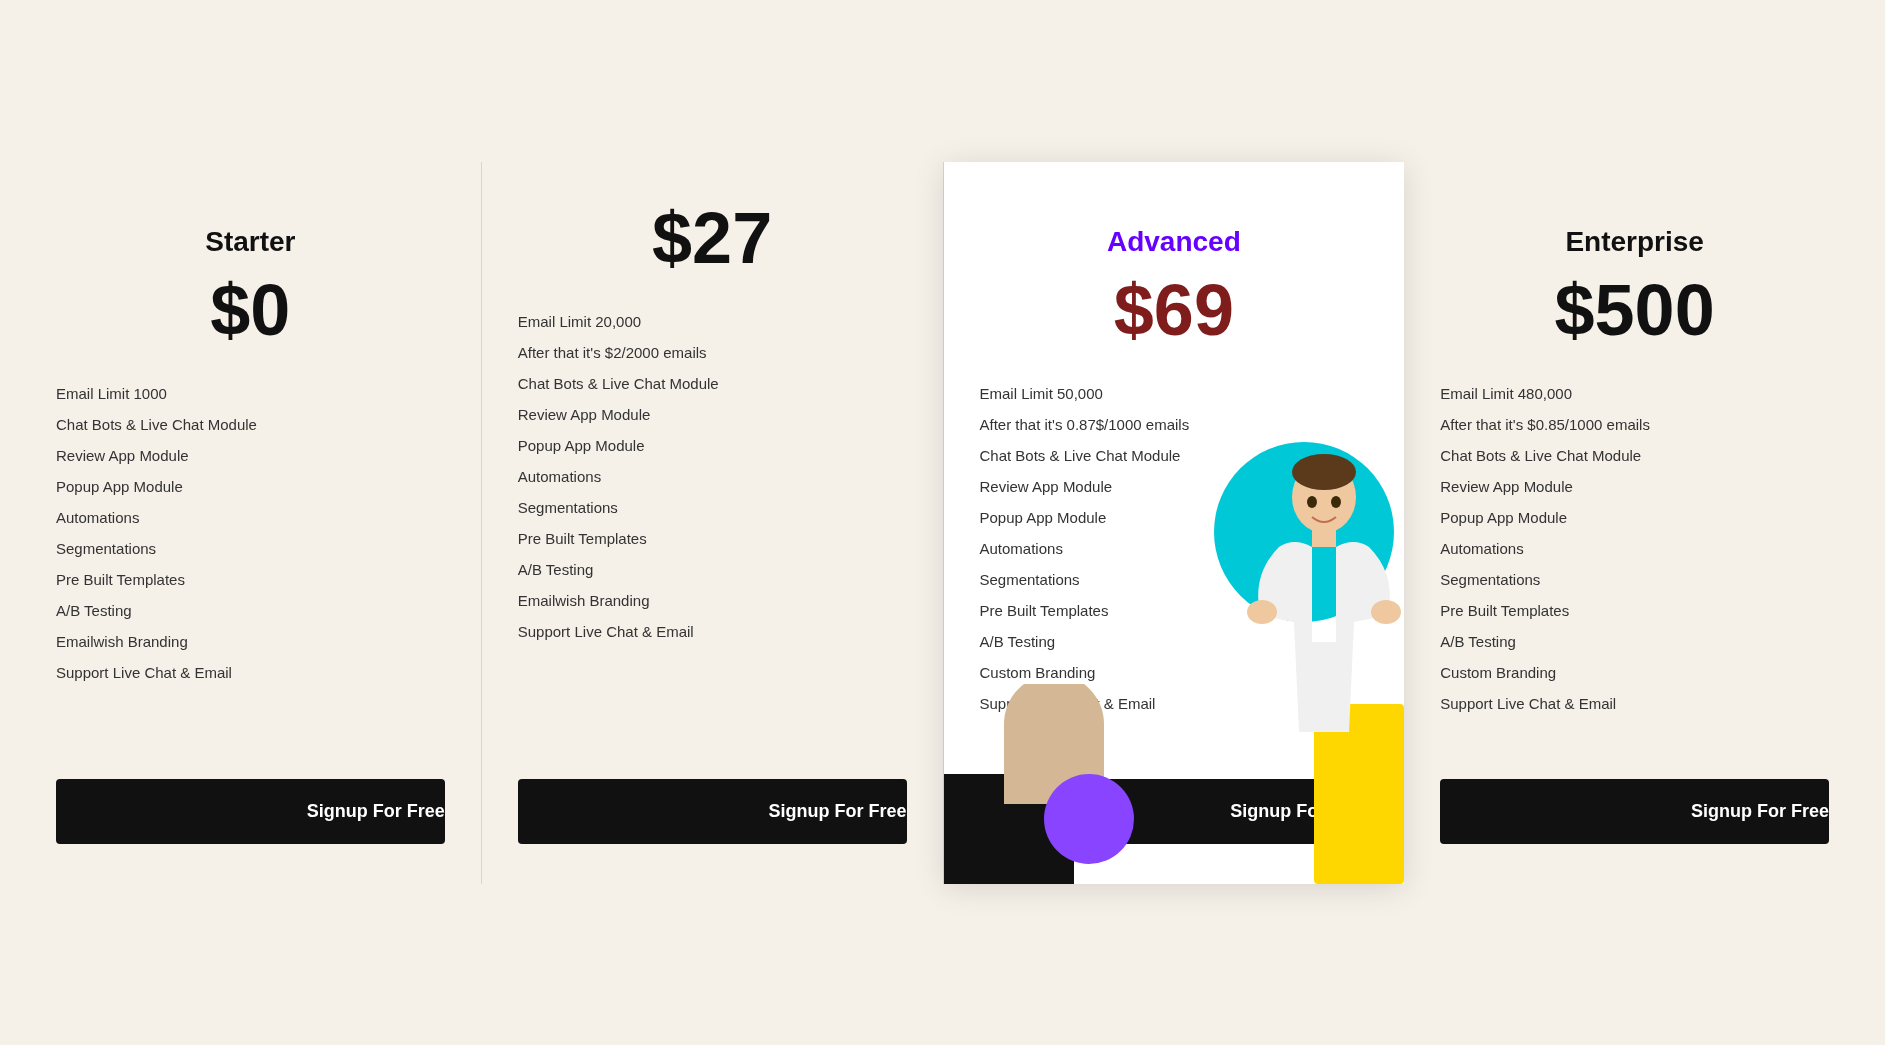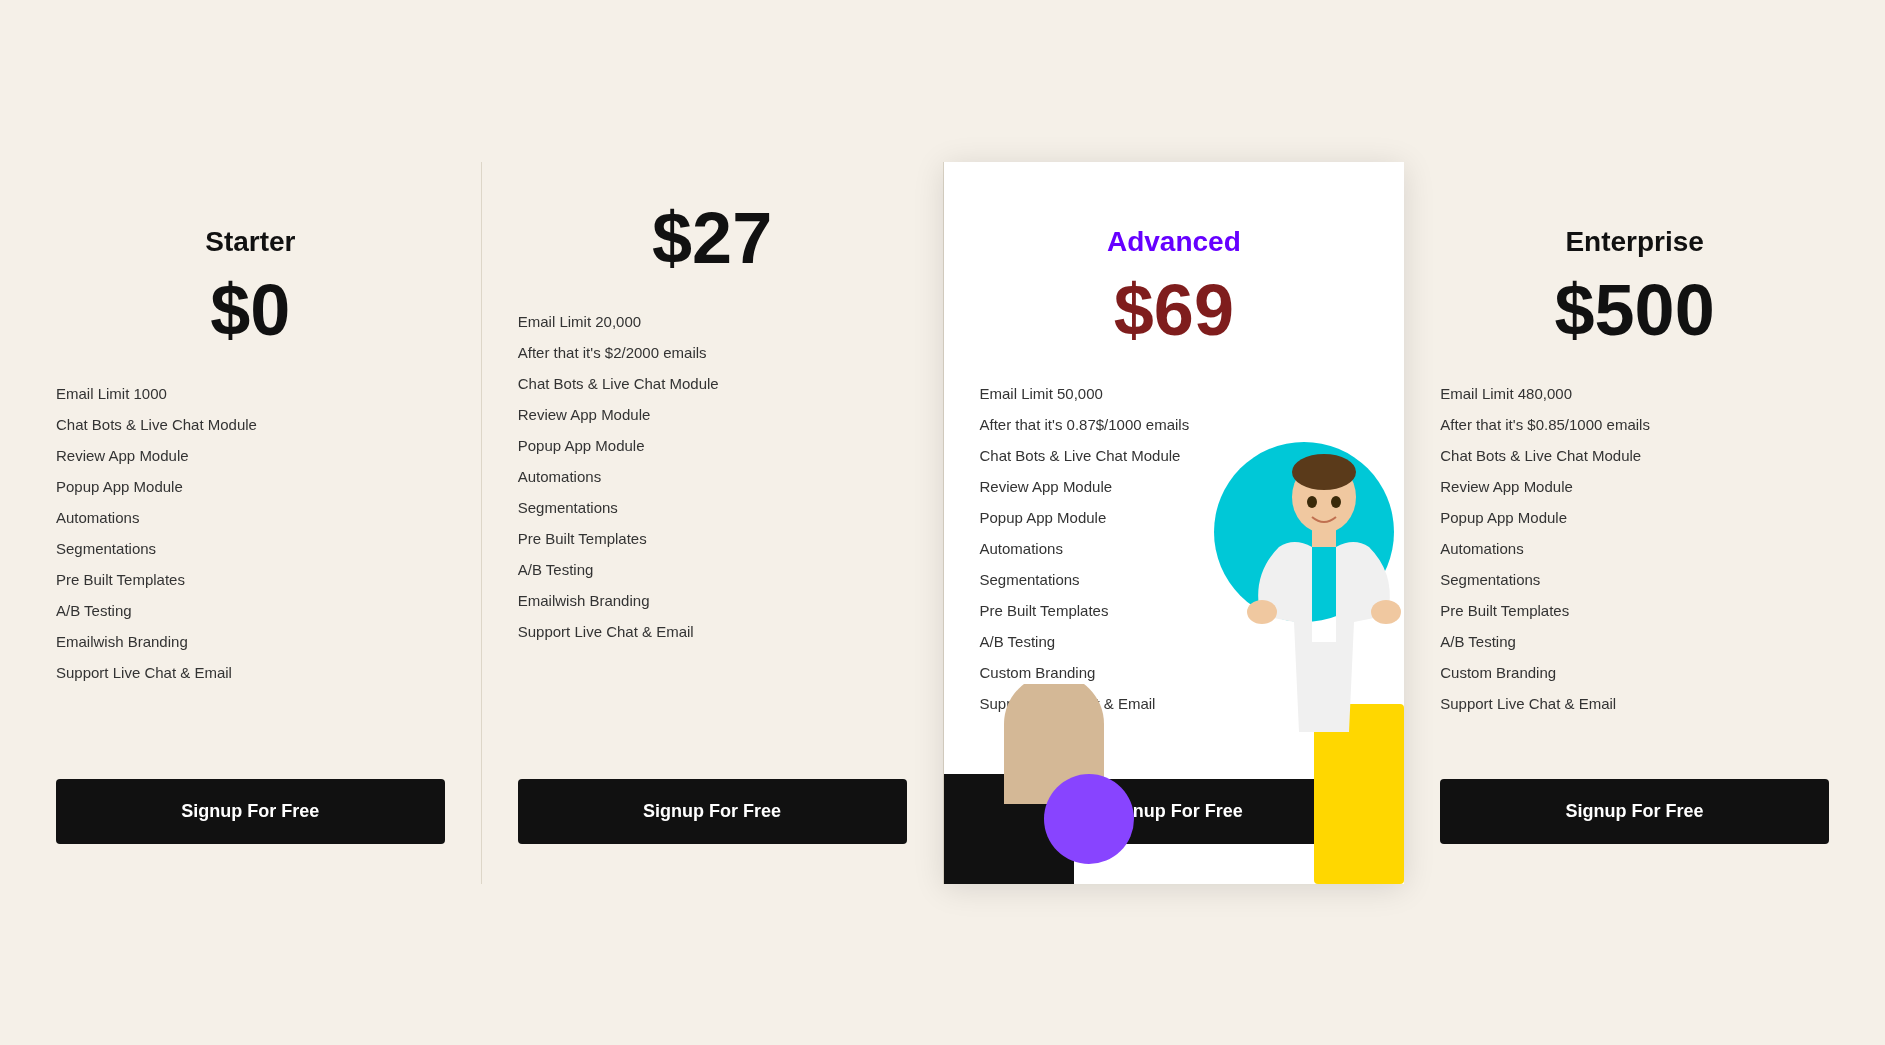--- a/index.html
+++ b/index.html
@@ -79,21 +79,21 @@
       display: block;
       width: 100%;
       background: #111;
       color: #fff;
       font-size: 18px;
       font-weight: 700;
       padding: 22px 0;
       border: none;
       cursor: pointer;
       border-radius: 4px;
-      text-align: center;
+      text-align: right;
       margin-top: auto;
     }
     
     .decorative-shapes {
       position: absolute;
       bottom: 0;
       left: 0;
       width: 100%;
       height: 200px;
       overflow: hidden;

